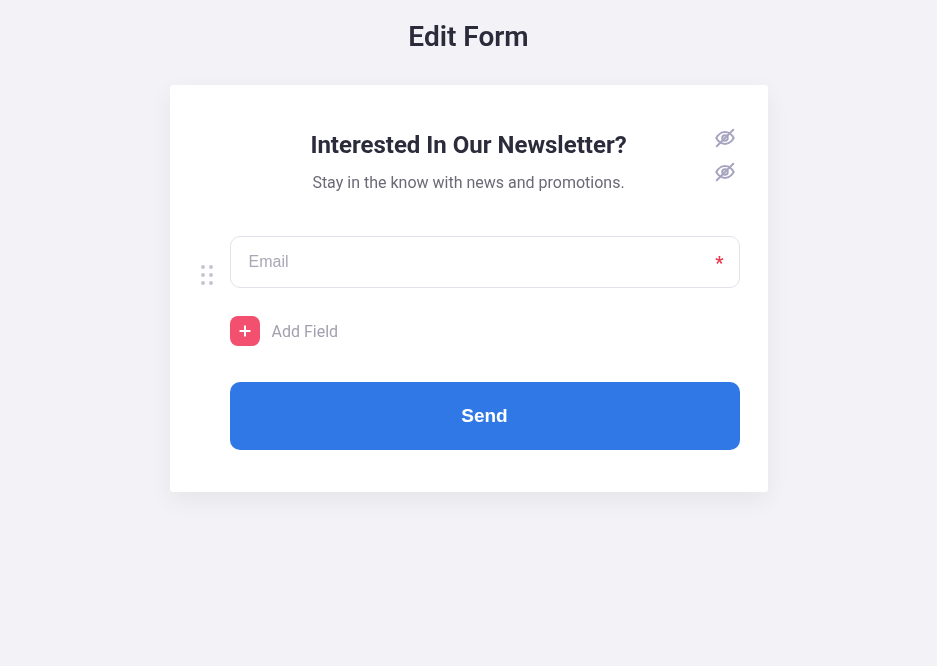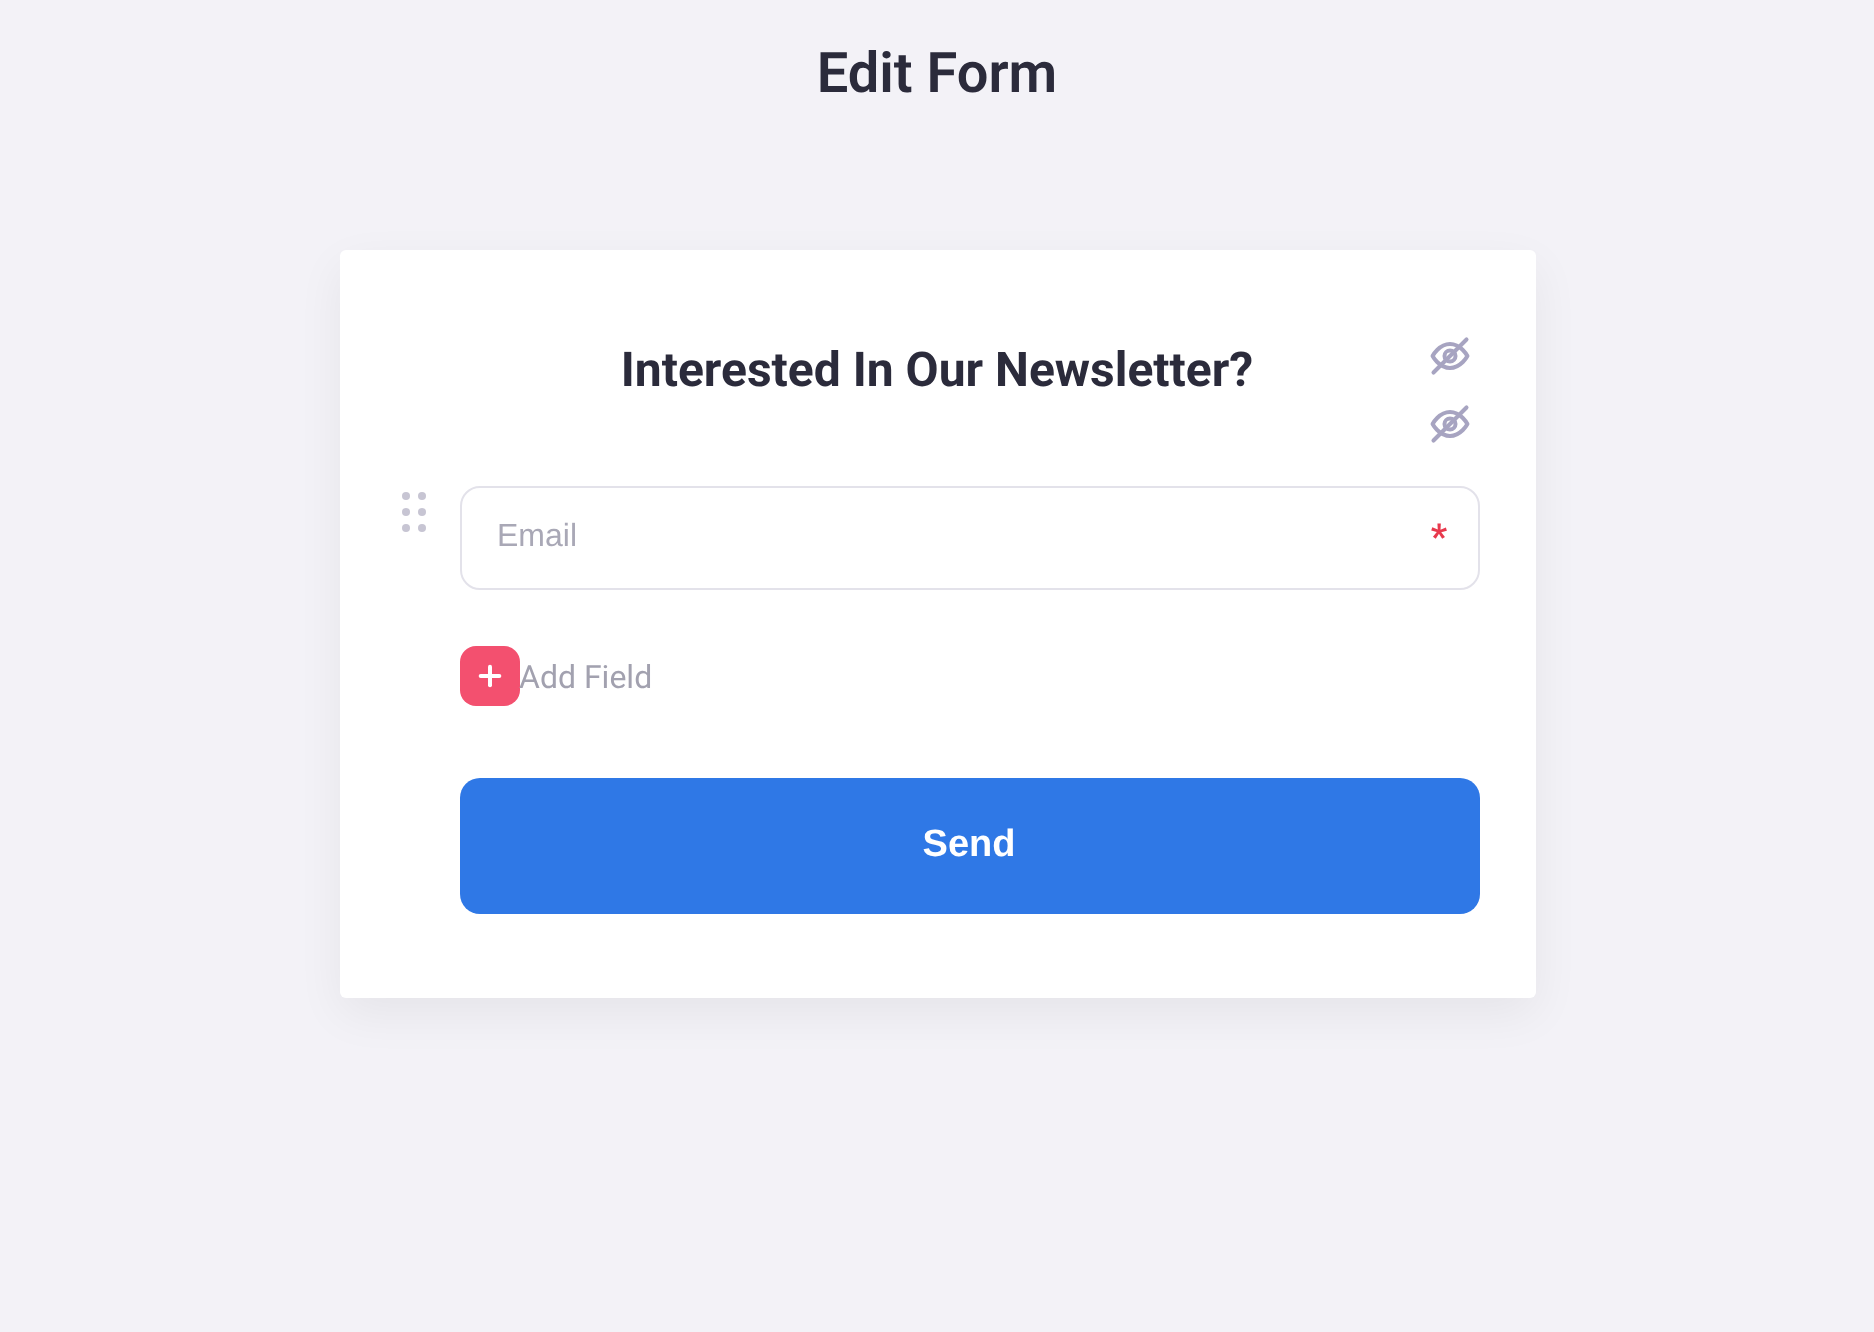--- a/index.html
+++ b/index.html
@@ -26,21 +26,20 @@
     color: #2b2b3b;
     margin: 12px 0 32px 0;
   }
   .card {
     width: 598px;
     background: #ffffff;
     border-radius: 3px;
     box-shadow: 0 8px 24px rgba(0,0,0,0.06);
     padding: 46px 28px 42px 28px;
     position: relative;
-    margin-top: 40px;
   }
   .header-zone {
     position: relative;
     text-align: center;
     margin-bottom: 44px;
   }
   .form-title {
     font-size: 24px;
     font-weight: 700;
     color: #2b2b3b;
@@ -64,21 +63,21 @@
     width: 22px;
     height: 22px;
     color: #a7a4c1;
     cursor: pointer;
     display: flex;
     align-items: center;
     justify-content: center;
   }
   .field-row {
     display: flex;
-    align-items: flex-start;
+    align-items: flex-end;
     gap: 10px;
     margin-bottom: 28px;
   }
   .drag-handle {
     width: 18px;
     height: 26px;
     display: grid;
     grid-template-columns: repeat(2, 4px);
     grid-template-rows: repeat(3, 4px);
     gap: 4px;
@@ -120,20 +119,21 @@
     top: 50%;
     transform: translateY(-50%);
     color: #e8394d;
     font-size: 18px;
     font-weight: 700;
     pointer-events: none;
   }
   .add-field {
     display: flex;
     align-items: center;
+    gap: 12px;
     margin-left: 32px;
     margin-top: 6px;
     margin-bottom: 36px;
     cursor: pointer;
   }
   .plus-badge {
     width: 30px;
     height: 30px;
     background: #f3506f;
     border-radius: 8px;
@@ -164,20 +164,21 @@
 <body>
 
 <div class="page">
 
   <h1 class="page-title">Edit Form</h1>
 
   <div class="card">
 
     <div class="header-zone">
       <h2 class="form-title">Interested In Our Newsletter?</h2>
+      <p class="form-subtitle">Stay in the know with news and promotions.</p>
 
       <div class="vis-toggles">
         <div class="vis-icon">
           <svg viewBox="0 0 24 24" width="22" height="22" fill="none" stroke="currentColor" stroke-width="2.2" stroke-linecap="round" stroke-linejoin="round">
             <path d="M2.5 12s3.5-6.5 9.5-6.5 9.5 6.5 9.5 6.5-3.5 6.5-9.5 6.5S2.5 12 2.5 12z"></path>
             <circle cx="12" cy="12" r="3"></circle>
             <line x1="3" y1="21" x2="21" y2="3"></line>
           </svg>
         </div>
         <div class="vis-icon">

